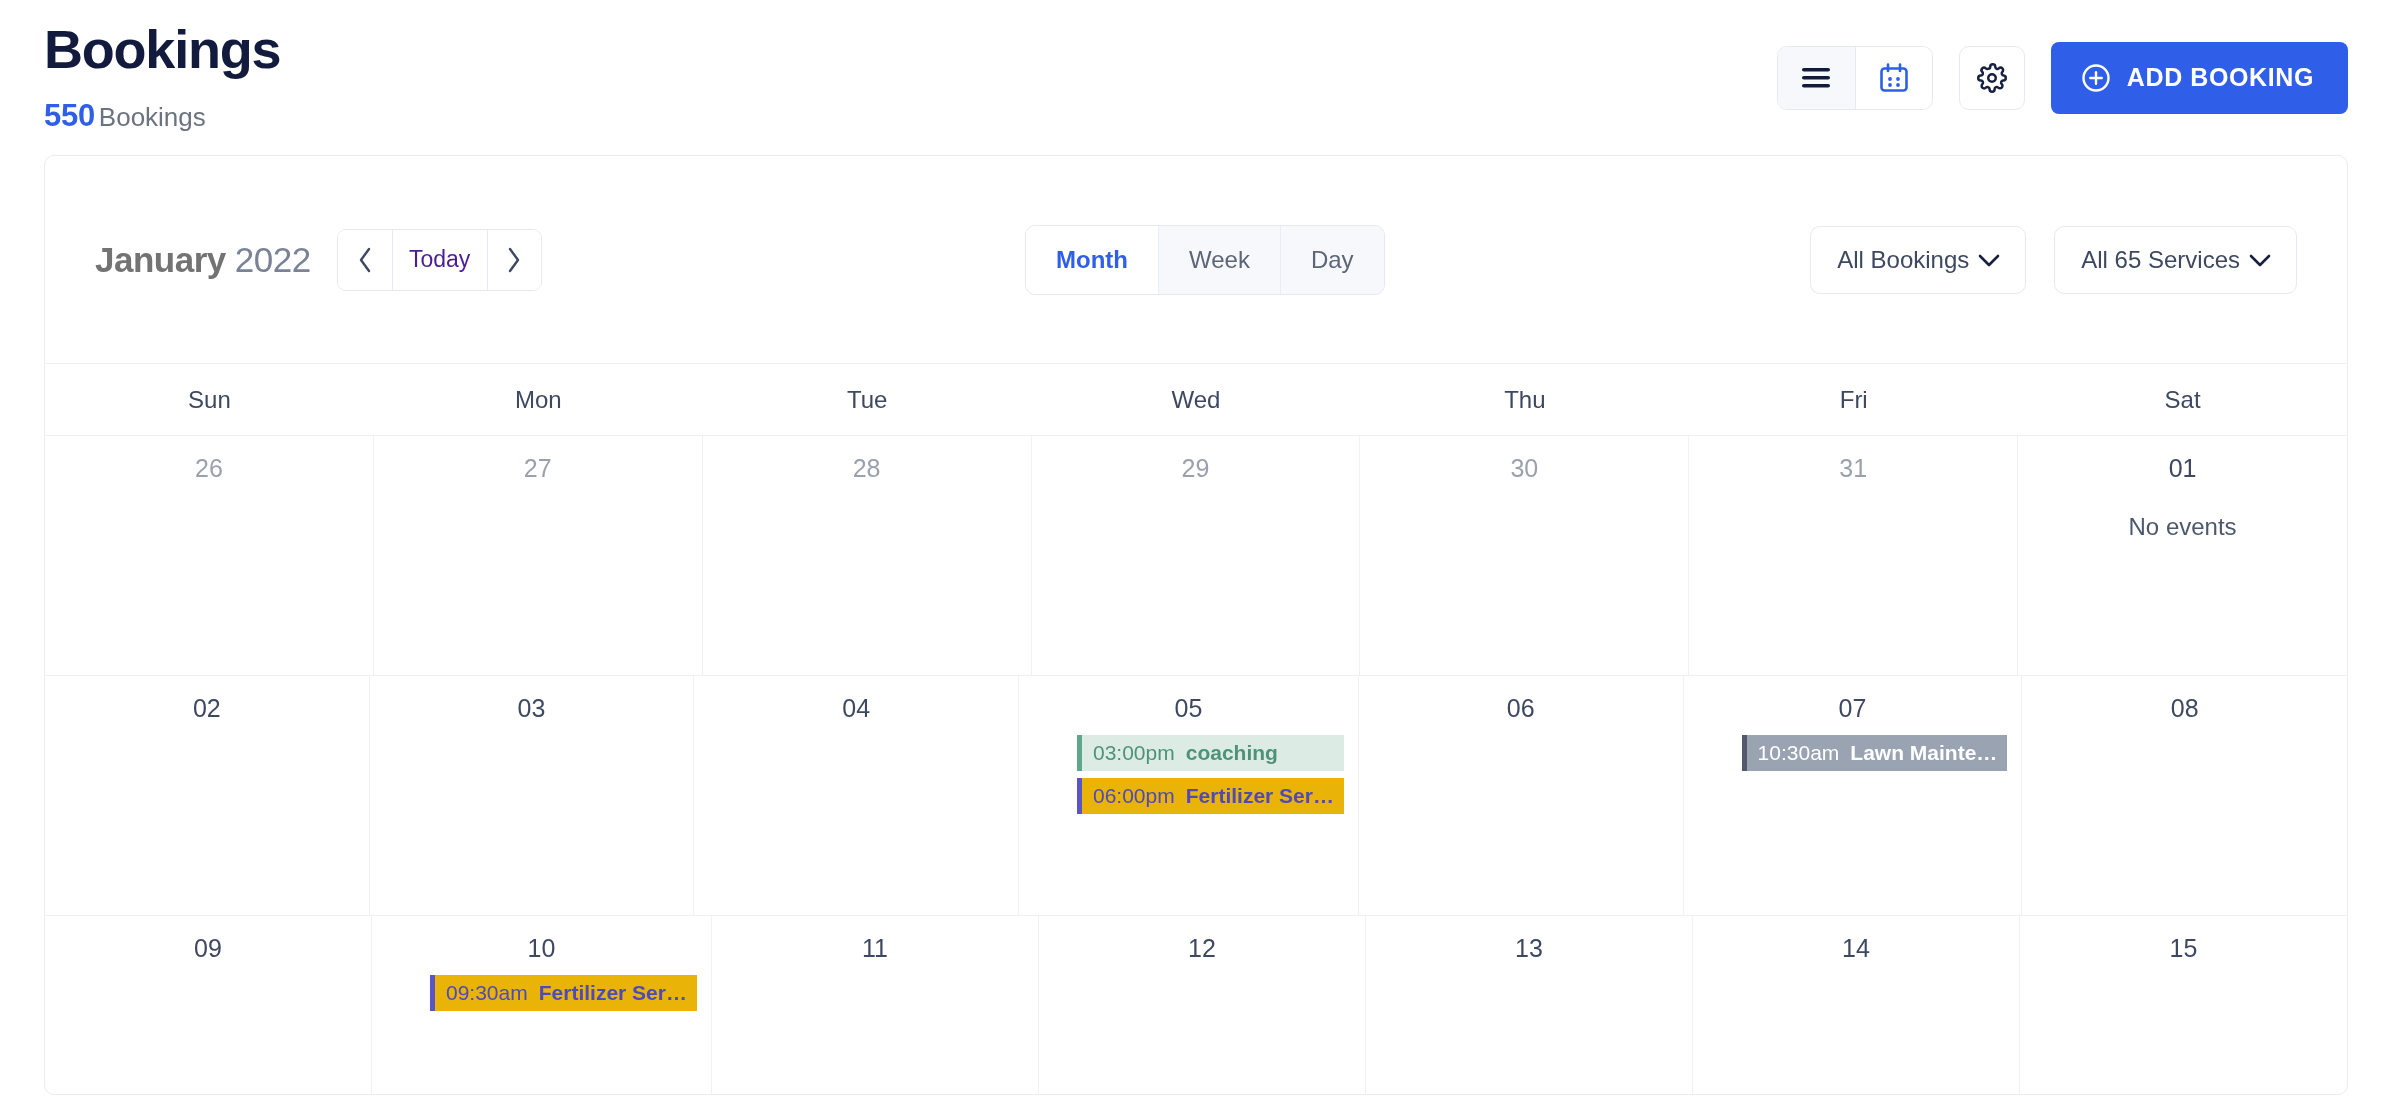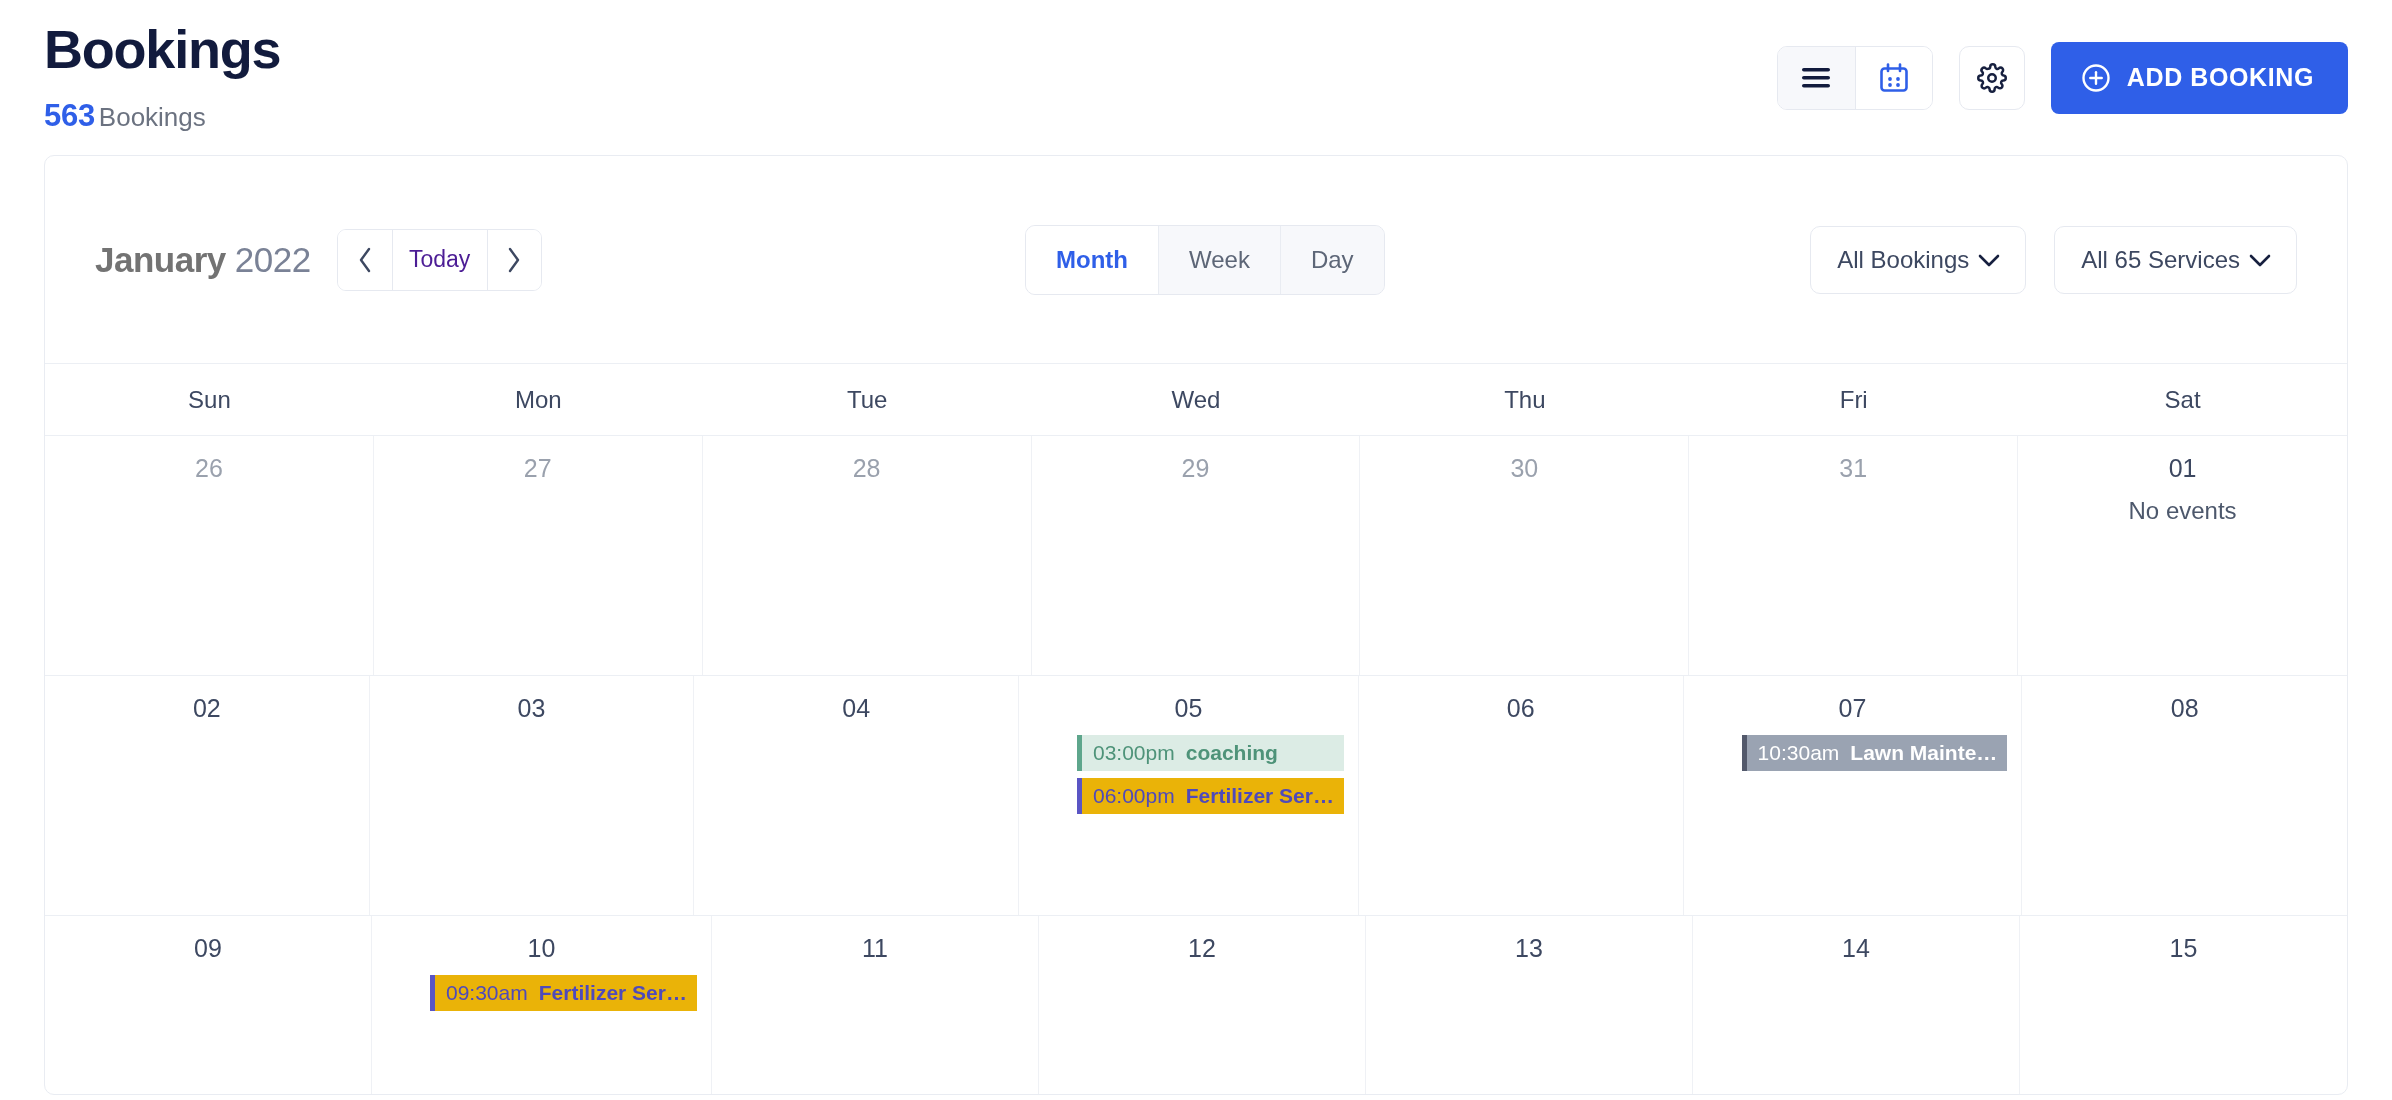--- a/index.html
+++ b/index.html
@@ -269,21 +269,21 @@
     color: #3d4861;
     line-height: 1.3;
     margin-bottom: 10px;
   }
   .day-cell.other-month .day-num { color: #9aa1ad; }
 
   .no-events {
     text-align: center;
     font-size: 24px;
     color: #4d586c;
-    margin-top: 12px;
+    margin-top: 28px;
   }
 
   .events {
     padding: 0 14px;
     display: flex;
     flex-direction: column;
     gap: 7px;
   }
 
   .event {
@@ -327,21 +327,21 @@
 </head>
 <body>
 
 <div class="page">
 
   <div class="topbar">
 
     <div class="title-group">
       <div class="page-title">Bookings</div>
       <div>
-        <span class="count-num">563</span><span class="count-label">Bookings</span>
+        <span class="count-num">550</span><span class="count-label">Bookings</span>
       </div>
     </div>
 
     <div class="topbar-actions">
 
       <div class="view-toggle">
         <button class="view-toggle-btn">
           <span>
             <svg width="30" height="22" viewBox="0 0 30 22">
               <rect x="1" y="1" width="28" height="3.6" rx="1.8" fill="#121b3d"></rect>

